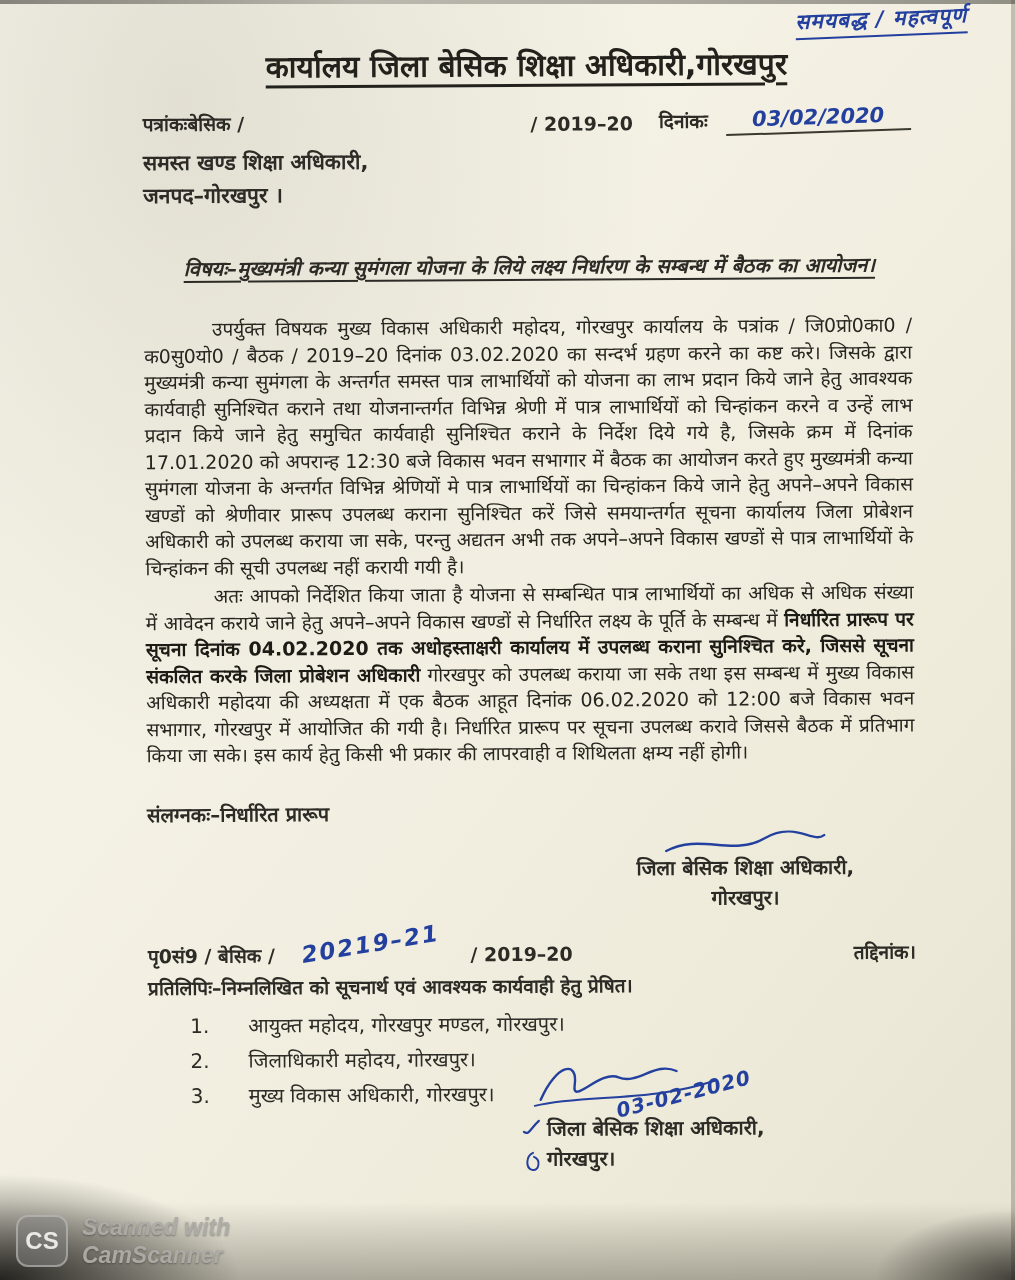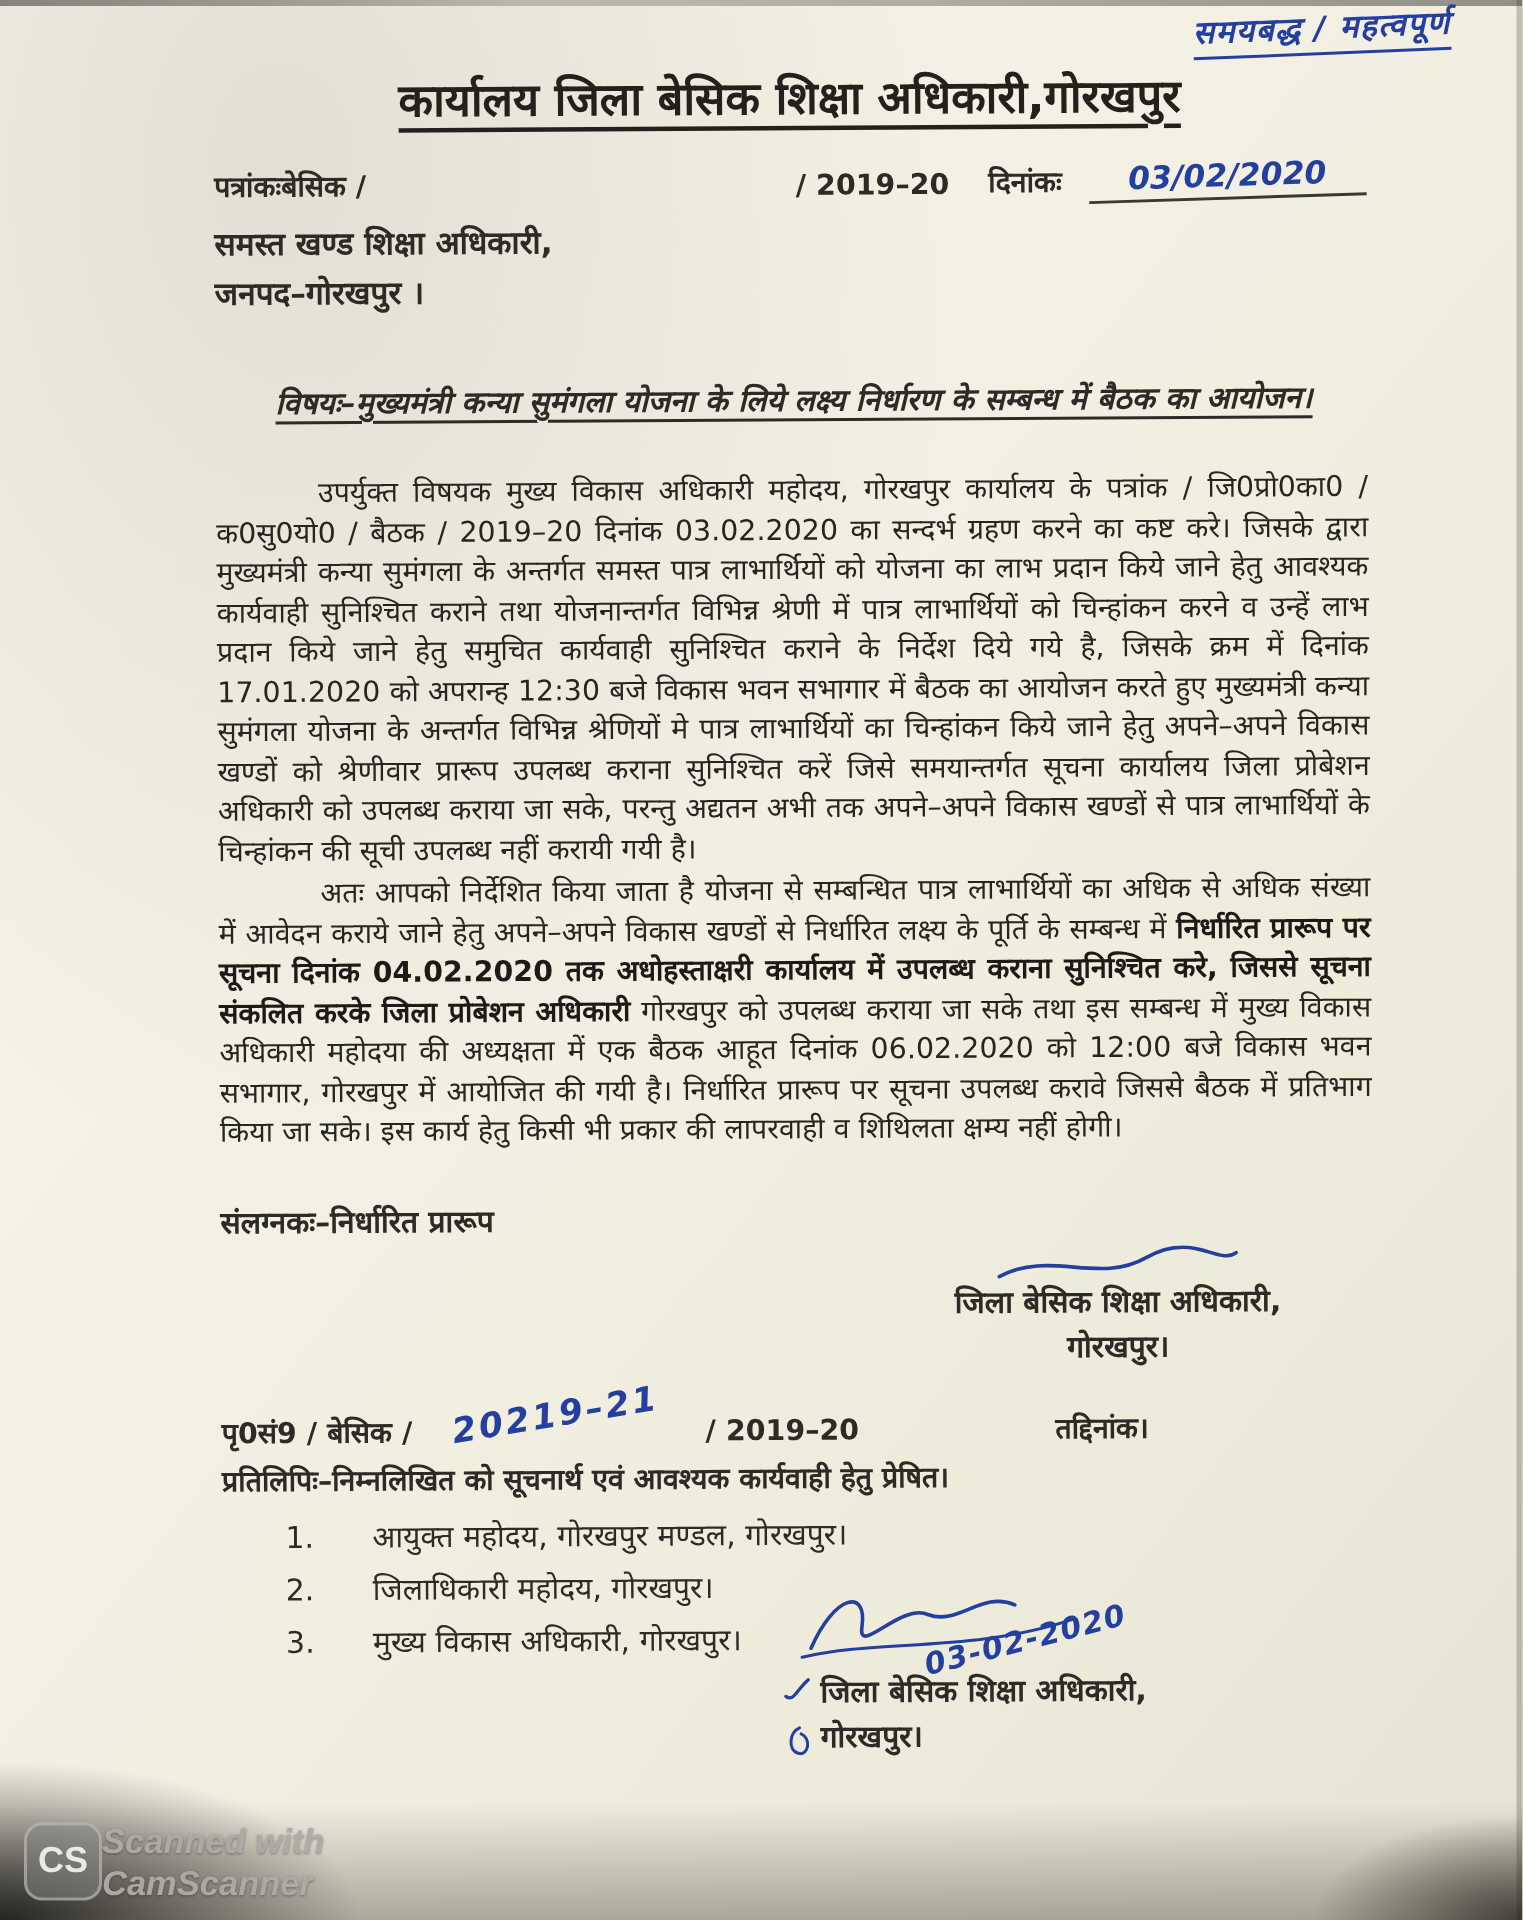--- a/index.html
+++ b/index.html
@@ -53,35 +53,35 @@
   .bodytext b { font-weight:bold; color:#1d1b16; }
 
   .enclosure { margin-top:32px; font-size:20px; font-weight:600; }
 
   .sig-block { width:280px; margin:6px 30px 0 auto; text-align:center; font-size:20px; font-weight:600; line-height:1.5; position:relative; }
   .sig-block svg { display:block; margin:0 auto -4px auto; }
 
   .endorse-row { display:flex; align-items:baseline; margin-top:26px; font-size:19px; font-weight:600; }
   .endorse-row .hand-no { position:relative; top:-10px; font-size:23px; transform:rotate(-9deg); margin:0 30px 0 26px; letter-spacing:2px; }
   .endorse-row .gap { flex:1; }
-  .endorse-row .right { margin-right:150px; }
+  .endorse-row .right { }
 
   .copy-line { margin-top:6px; font-size:19px; font-weight:600; }
 
   .copy-list { margin:8px 0 0 42px; font-size:20px; line-height:1.75; }
   .copy-list .row { display:flex; }
   .copy-list .num { width:58px; }
 
   .bottom-sig { position:relative; width:300px; margin:2px 70px 0 auto; font-size:20px; font-weight:600; line-height:1.5; }
   .bottom-sig .flourish { position:absolute; top:-62px; left:-20px; }
   .bottom-sig .hand-date { position:absolute; top:-34px; left:68px; font-size:20px; transform:rotate(-14deg); letter-spacing:1px; }
   .bottom-sig .tick { position:absolute; left:-26px; top:4px; }
   .bottom-sig .ring { position:absolute; left:-24px; top:36px; }
 
-  .watermark { position:absolute; left:16px; bottom:10px; display:flex; align-items:center; font-family:"Liberation Sans", sans-serif;margin-top:12px; }
+  .watermark { position:absolute; left:16px; bottom:10px; display:flex; align-items:center; gap:14px; font-family:"Liberation Sans", sans-serif;margin-top:12px; }
   .wm-logo {
     width:52px; height:52px; border-radius:12px; background:rgba(130,130,128,.5);
     border:2px solid rgba(200,200,198,.55); color:rgba(245,245,242,.9);
     display:flex; align-items:center; justify-content:center; font-size:24px; font-weight:bold;
   }
   .wm-text { color:rgba(175,173,168,.95); font-size:23px; font-weight:bold; line-height:1.25; text-shadow:0 1px 2px rgba(30,30,28,.4);font-style:italic; }
 </style>
 </head>
 <body>
 

